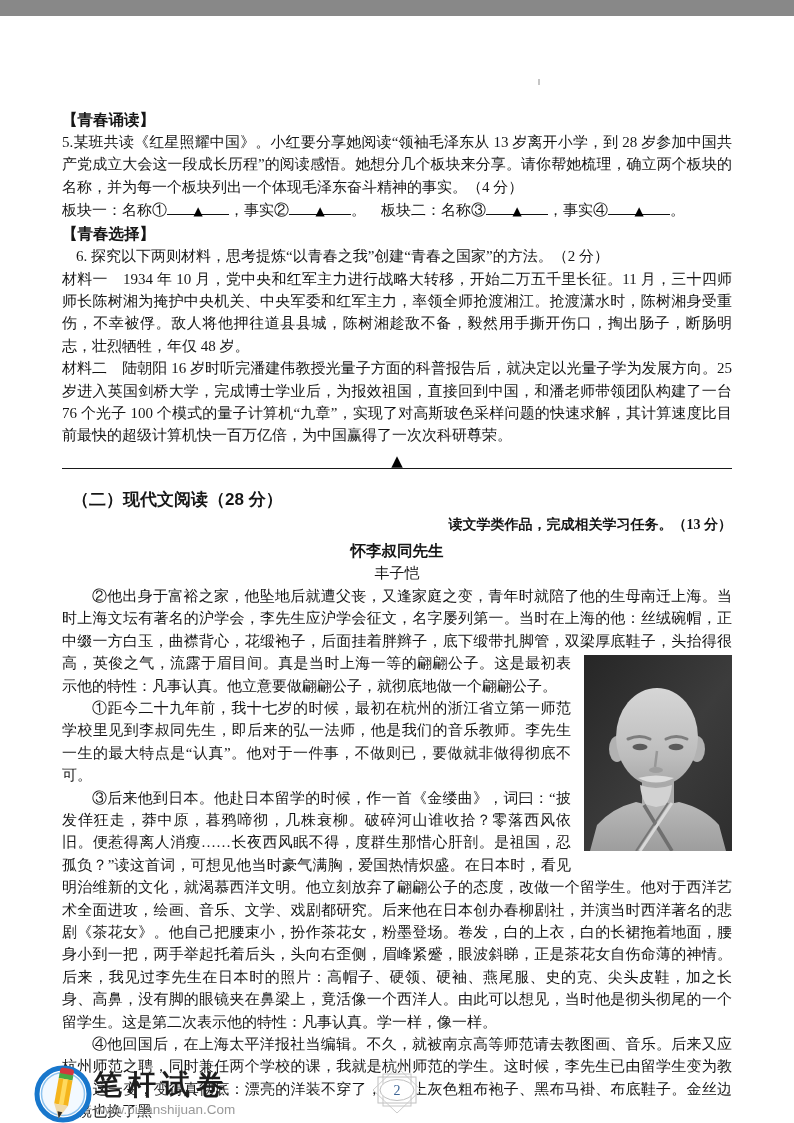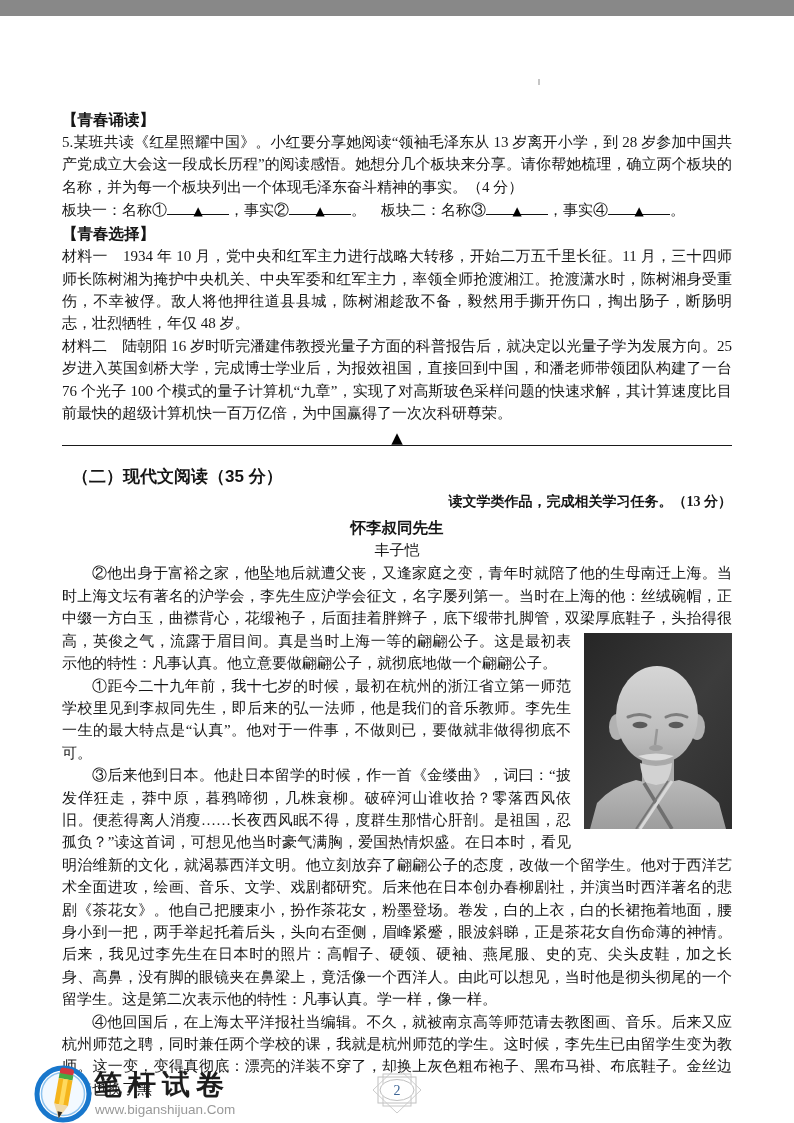--- a/index.html
+++ b/index.html
@@ -59,26 +59,27 @@
 <body>
 
 <div class="page">
   <div class="speck"></div>
 
   <main class="content">
     <h3 class="tag">【青春诵读】</h3>
     <p>5.某班共读《红星照耀中国》。小红要分享她阅读“领袖毛泽东从 13 岁离开小学，到 28 岁参加中国共产党成立大会这一段成长历程”的阅读感悟。她想分几个板块来分享。请你帮她梳理，确立两个板块的名称，并为每一个板块列出一个体现毛泽东奋斗精神的事实。（4 分）</p>
     <p class="blanks-line"><span>板块一：名称①</span><span class="blank"><span class="tri">▲</span></span><span>，事实②</span><span class="blank"><span class="tri">▲</span></span><span>。　板块二：名称③</span><span class="blank"><span class="tri">▲</span></span><span>，事实④</span><span class="blank"><span class="tri">▲</span></span><span>。</span></p>
     <h3 class="tag">【青春选择】</h3>
+    <p class="q6">6. 探究以下两则材料，思考提炼“以青春之我”创建“青春之国家”的方法。（2 分）</p>
     <p>材料一　1934 年 10 月，党中央和红军主力进行战略大转移，开始二万五千里长征。11 月，三十四师师长陈树湘为掩护中央机关、中央军委和红军主力，率领全师抢渡湘江。抢渡潇水时，陈树湘身受重伤，不幸被俘。敌人将他押往道县县城，陈树湘趁敌不备，毅然用手撕开伤口，掏出肠子，断肠明志，壮烈牺牲，年仅 48 岁。</p>
     <p>材料二　陆朝阳 16 岁时听完潘建伟教授光量子方面的科普报告后，就决定以光量子学为发展方向。25 岁进入英国剑桥大学，完成博士学业后，为报效祖国，直接回到中国，和潘老师带领团队构建了一台 76 个光子 100 个模式的量子计算机“九章”，实现了对高斯玻色采样问题的快速求解，其计算速度比目前最快的超级计算机快一百万亿倍，为中国赢得了一次次科研尊荣。</p>
 
     <div class="divider"><span class="tri big">▲</span></div>
 
-    <h2 class="h1">（二）现代文阅读（35 分）</h2>
+    <h2 class="h1">（二）现代文阅读（28 分）</h2>
     <h3 class="h2">读文学类作品，完成相关学习任务。（13 分）</h3>
     <p class="center essay-title">怀李叔同先生</p>
     <p class="center essay-author">丰子恺</p>
 
     <p class="indent"><span>②他出身于富裕之家，他坠地后就遭父丧，又逢家庭之变，青年时就陪了他的生母南迁上海。当时上海文坛有著名的沪学会，李先生应沪学会征文，名字屡列第一。当时在上海的他：丝绒碗帽，正中缀一方白玉，曲襟背心，花缎袍子，后面挂着胖辫子，底下缎带扎脚管，双梁厚底鞋子，头抬得很高，英俊之气，</span><span class="photo-wrap">
           <svg width="148" height="196" viewBox="0 0 148 196" xmlns="http://www.w3.org/2000/svg">
         <defs>
           <linearGradient id="bgG" x1="0" y1="0" x2="1" y2="1">
             <stop offset="0" stop-color="#262626"></stop>
                 <stop offset="0.55" stop-color="#3c3c3c"></stop>

